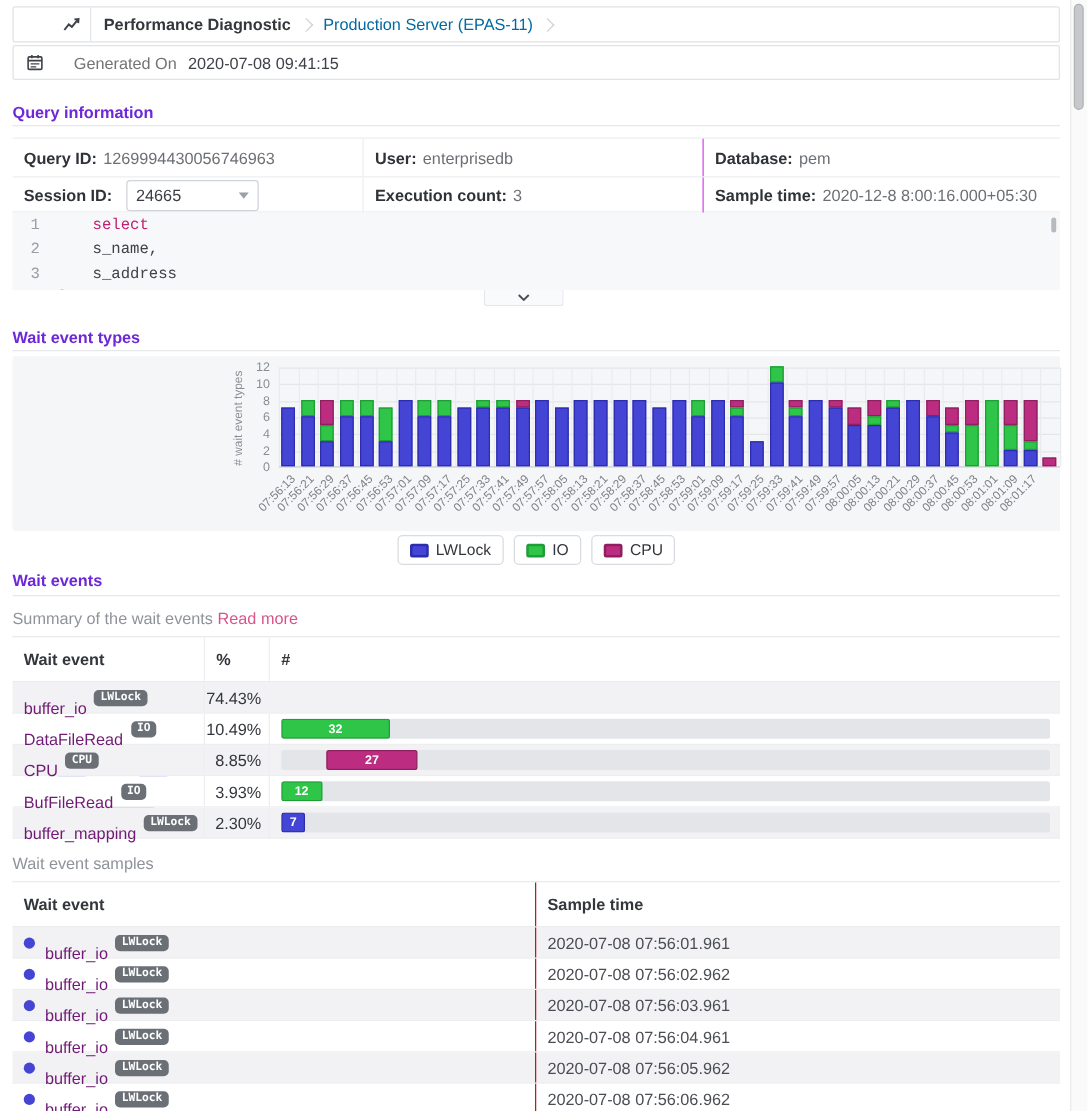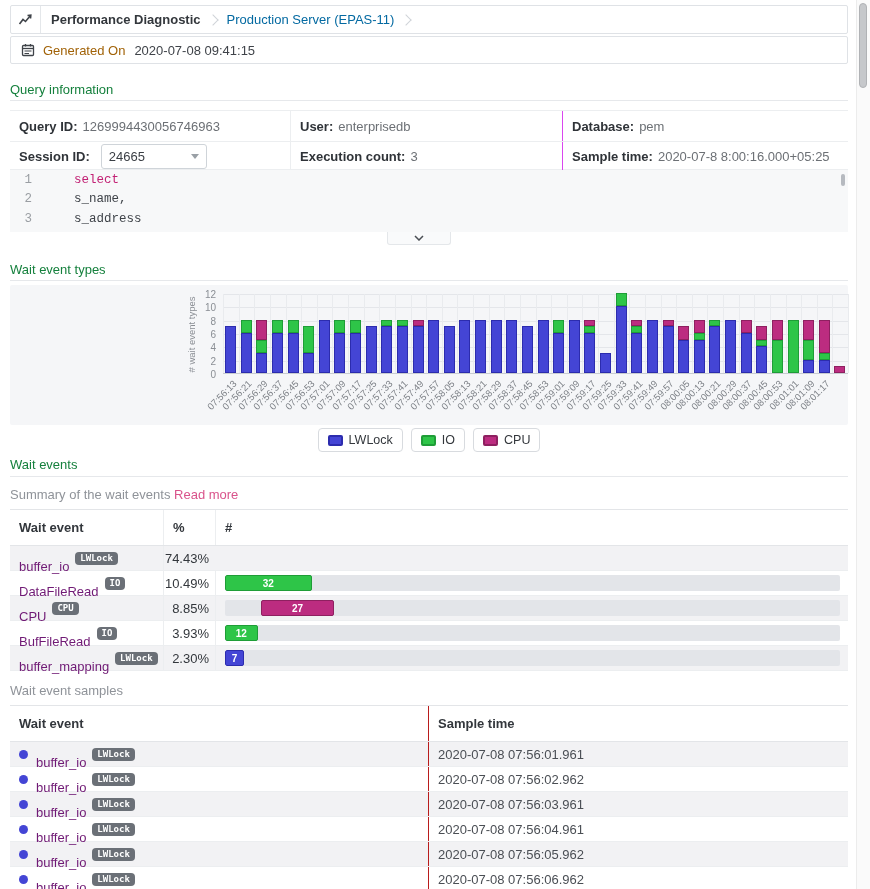--- a/index.html
+++ b/index.html
@@ -9,24 +9,24 @@
   .page { position:relative; width:870px; height:889px; }
 
   
   .topbar { left:10px; width:838px; height:29px; border:1px solid #dfe2e6; border-radius:2px;
     display:flex; align-items:center; background:#fff; }
   .crumb-iconbox { width:30px; height:100%; border-right:1px solid #e4e7ea; display:flex; align-items:center; justify-content:center; }
   .crumb-main { font-weight:bold; margin-left:10px; }
   .crumb-sep { width:8px; height:8px; border-top:1px solid #cfd3d8; border-right:1px solid #cfd3d8;
     transform:rotate(45deg); margin:0 10px 0 8px; flex:0 0 auto; }
   .crumb-item { color:#0369a1; }
-  .gen-label { margin-left:8px; color:#a16207; }
+  .gen-label { margin-left:24px; color:#737373; }
   .gen-value { margin-left:9px; color:#3f4349; }
 
-  .h-section { font-weight:normal; color:#15803d; font-size:13px; }
+  .h-section { font-weight:bold; color:#6d28d9; font-size:13px; }
   .hr { left:10px; width:838px; height:1px; background:#e6e8eb; }
   .caption { color:#8f9399; }
   .readmore { color:#d9538b; cursor:pointer; }
 
   
   .qgrid { left:10px; top:110px; width:838px; height:60px; border-top:1px solid #eceef0; border-bottom:1px solid #eceef0; }
   .qrow { display:flex; height:30px; }
   .qrow + .qrow { border-top:1px solid #eceef0; }
   .qcell { display:flex; align-items:center; padding-left:9px; height:100%; }
   .qc1 { width:280px; } .qc2 { width:272px; border-left:1px solid #eceef0; } .qc3 { flex:1; border-left:1px solid #d946ef; }
@@ -94,21 +94,21 @@
   .sb-track { left:856px; top:0; width:14px; height:889px; background:#fafafa; border-left:1px solid #ececec; }
   .sb-thumb { left:859px; top:3px; width:8px; height:85px; background:#c6c8cb; border:1px solid #b0b2b5; border-radius:4px; }
 
   svg { display:block; }
 </style>
 </head>
 <body>
 
 <div class="page">
 
-  <div class="topbar abs" style="top:5px;">
+  <div class="topbar abs" style="top:5px;padding-left:32px;">
     <div class="crumb-iconbox">
       <svg width="15" height="15" viewBox="0 0 15 15">
         <polyline points="1.5,12 5,7.5 7.5,9.5 12.5,3.5" fill="none" stroke="#3f4349" stroke-width="1.6"></polyline>
         <polyline points="9.5,3.5 12.8,3.2 12.5,6.5" fill="none" stroke="#3f4349" stroke-width="1.6"></polyline>
       </svg>
     </div>
     <span class="crumb-main">Performance Diagnostic</span>
     <span class="crumb-sep"></span>
     <span class="crumb-item">Production Server (EPAS-11)</span>
     <span class="crumb-sep"></span>
@@ -154,21 +154,21 @@
           <span class="val">24665</span>
           <span class="caret"></span>
         </span>
       </div>
       <div class="qcell qc2">
         <span class="qlabel">Execution count:</span>
         <span class="qvalue">3</span>
       </div>
       <div class="qcell qc3">
         <span class="qlabel">Sample time:</span>
-        <span class="qvalue">2020-07-8 8:00:16.000+05:25</span>
+        <span class="qvalue">2020-12-8 8:00:16.000+05:30</span>
       </div>
     </div>
   </div>
 
   <div class="codebox abs">
     <div id="sql-lines">
         <div class="sql-line">
           <span class="sql-num">1</span>
           <span class="sql-code kw">    select</span>
         </div>

